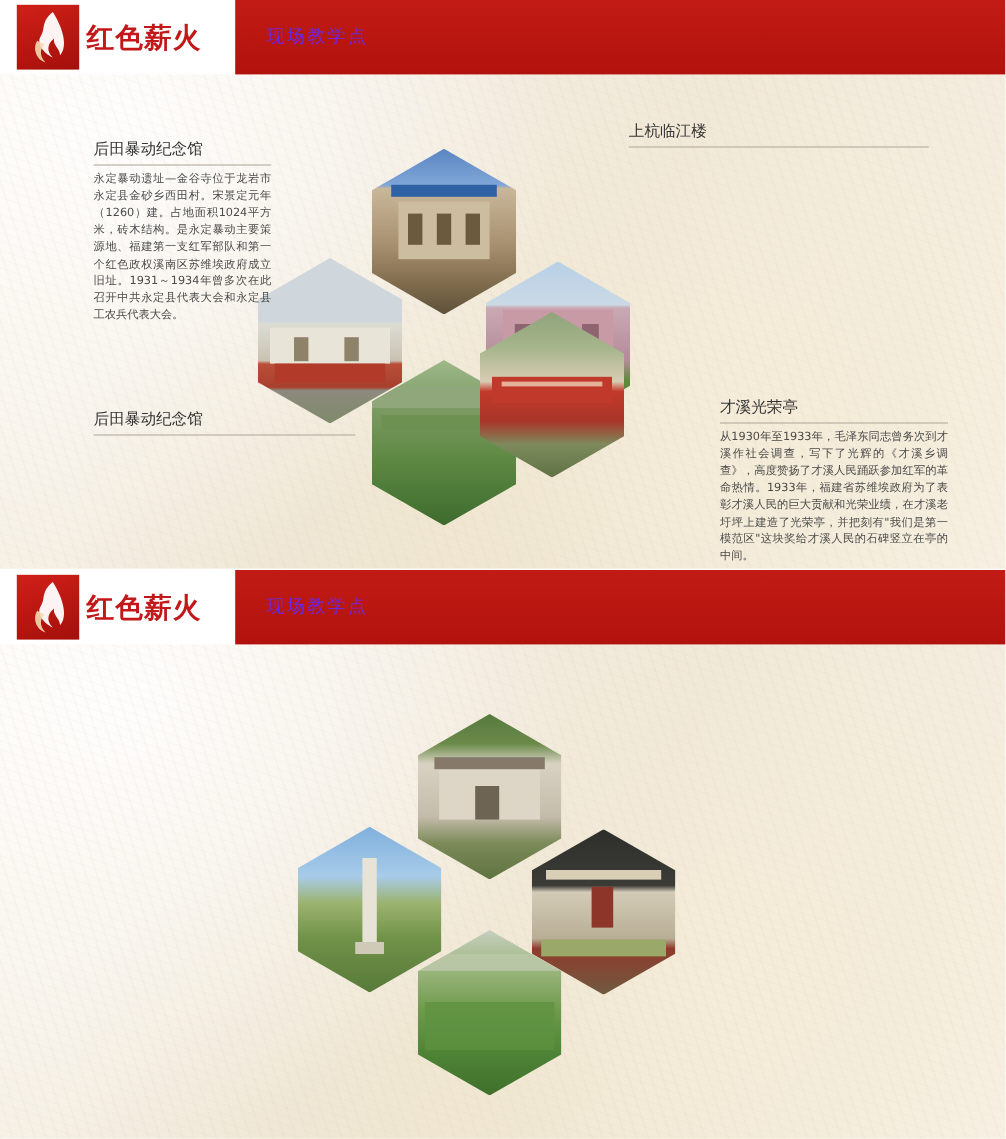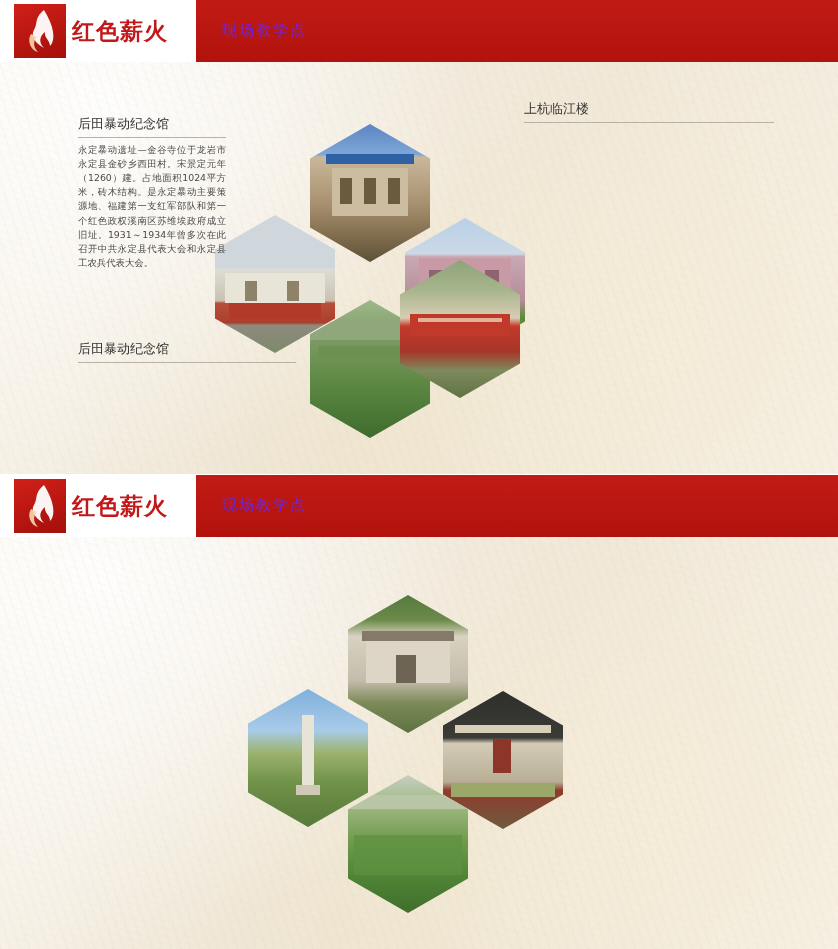--- a/index.html
+++ b/index.html
@@ -201,20 +201,25 @@
   <div class="tblock" style="left:78px; top:340px; width:218px;">
     <div class="ttl">后田暴动纪念馆</div>
     <div class="rule"></div>
   </div>
 
   <div class="tblock right" style="left:524px; top:100px; width:250px;">
     <div class="ttl" style="text-align:left;">上杭临江楼</div>
     <div class="rule"></div>
   </div>
 
+  <div class="tblock" style="left:600px; top:330px; width:190px;">
+    <div class="ttl" style="text-align:left;">才溪光荣亭</div>
+    <div class="rule"></div>
+    <div class="body">从1930年至1933年，毛泽东同志曾务次到才溪作社会调查，写下了光辉的《才溪乡调查》，高度赞扬了才溪人民踊跃参加红军的革命热情。1933年，福建省苏维埃政府为了表彰才溪人民的巨大贡献和光荣业绩，在才溪老圩坪上建造了光荣亭，并把刻有"我们是第一模范区"这块奖给才溪人民的石碑竖立在亭的中间。</div>
+  </div>
 </div>
 
 <div class="slide">
   <div class="paper-bg"></div>
 
   <div class="header">
     <div class="header-left"></div>
     <div class="header-right"></div>
     <div class="logo-wrap">
       <div class="logo-badge">

